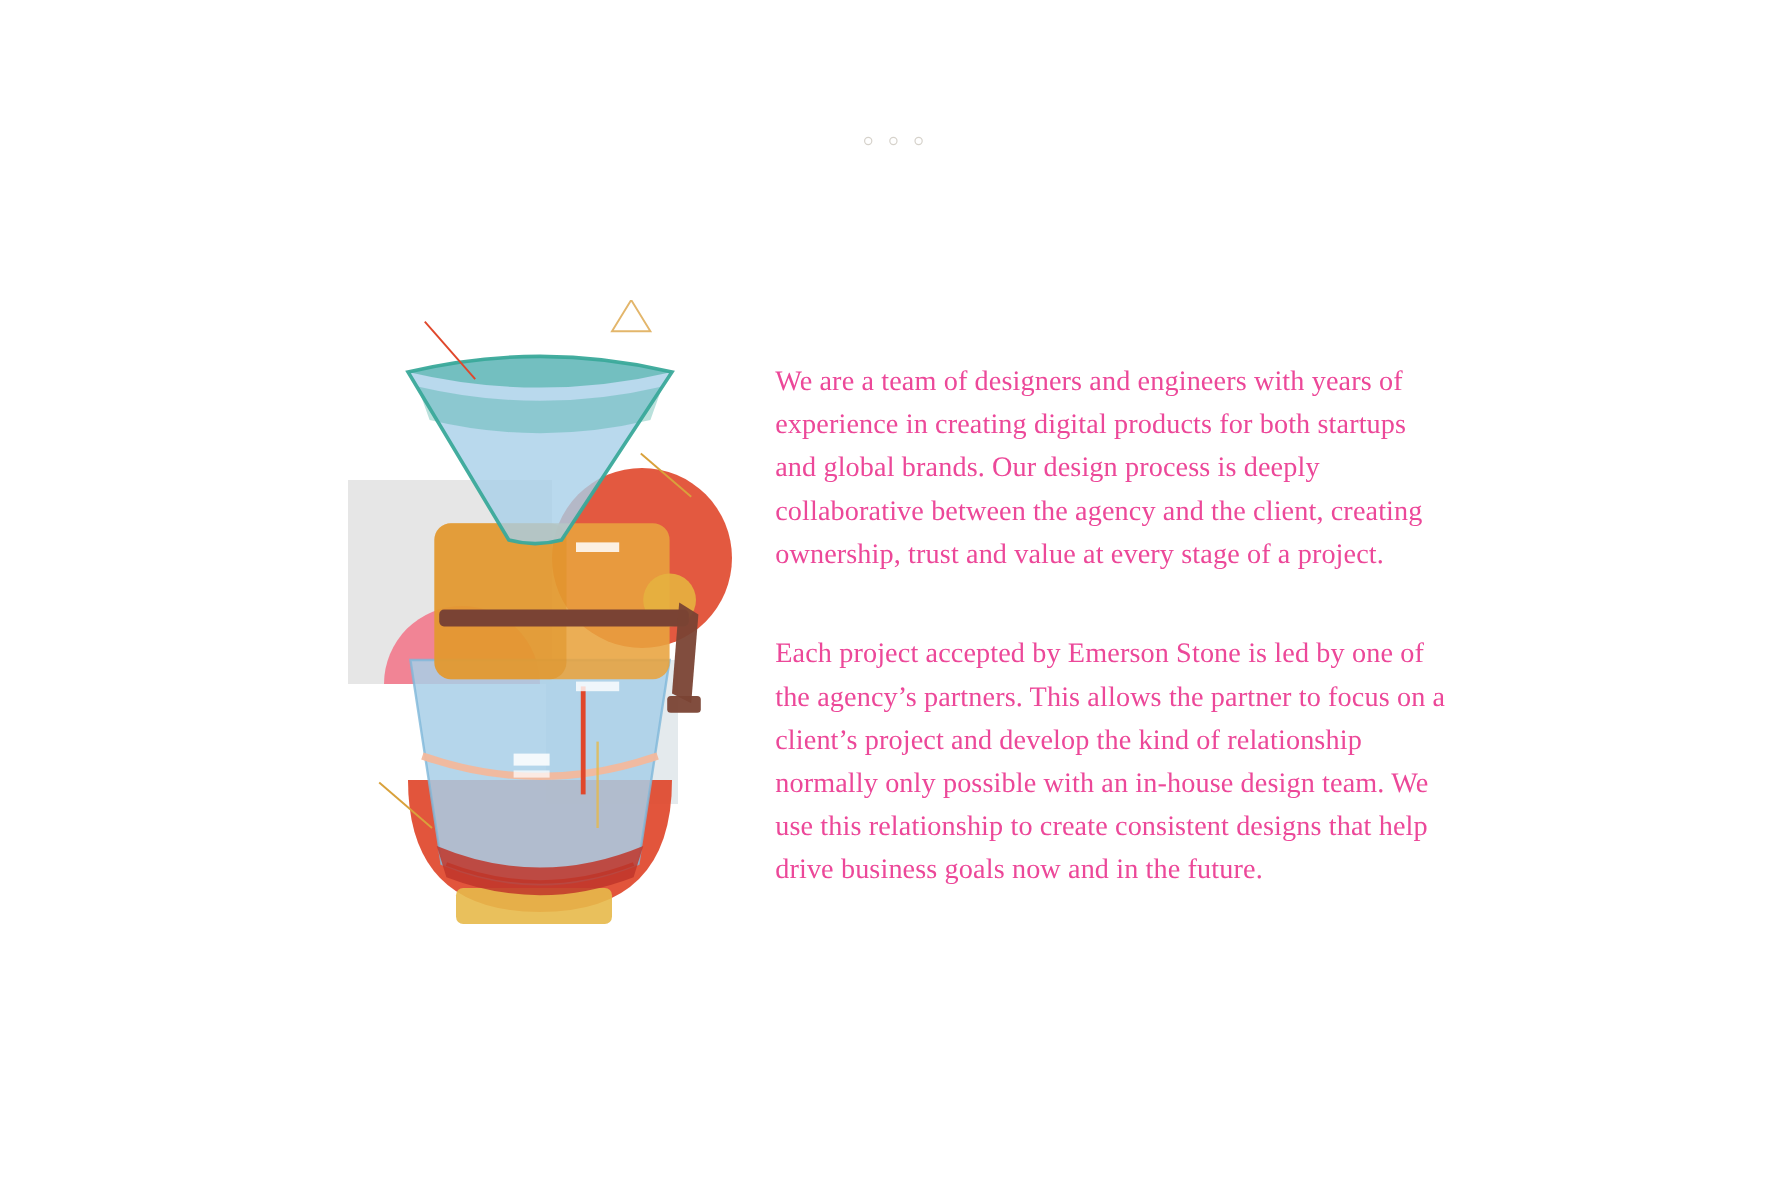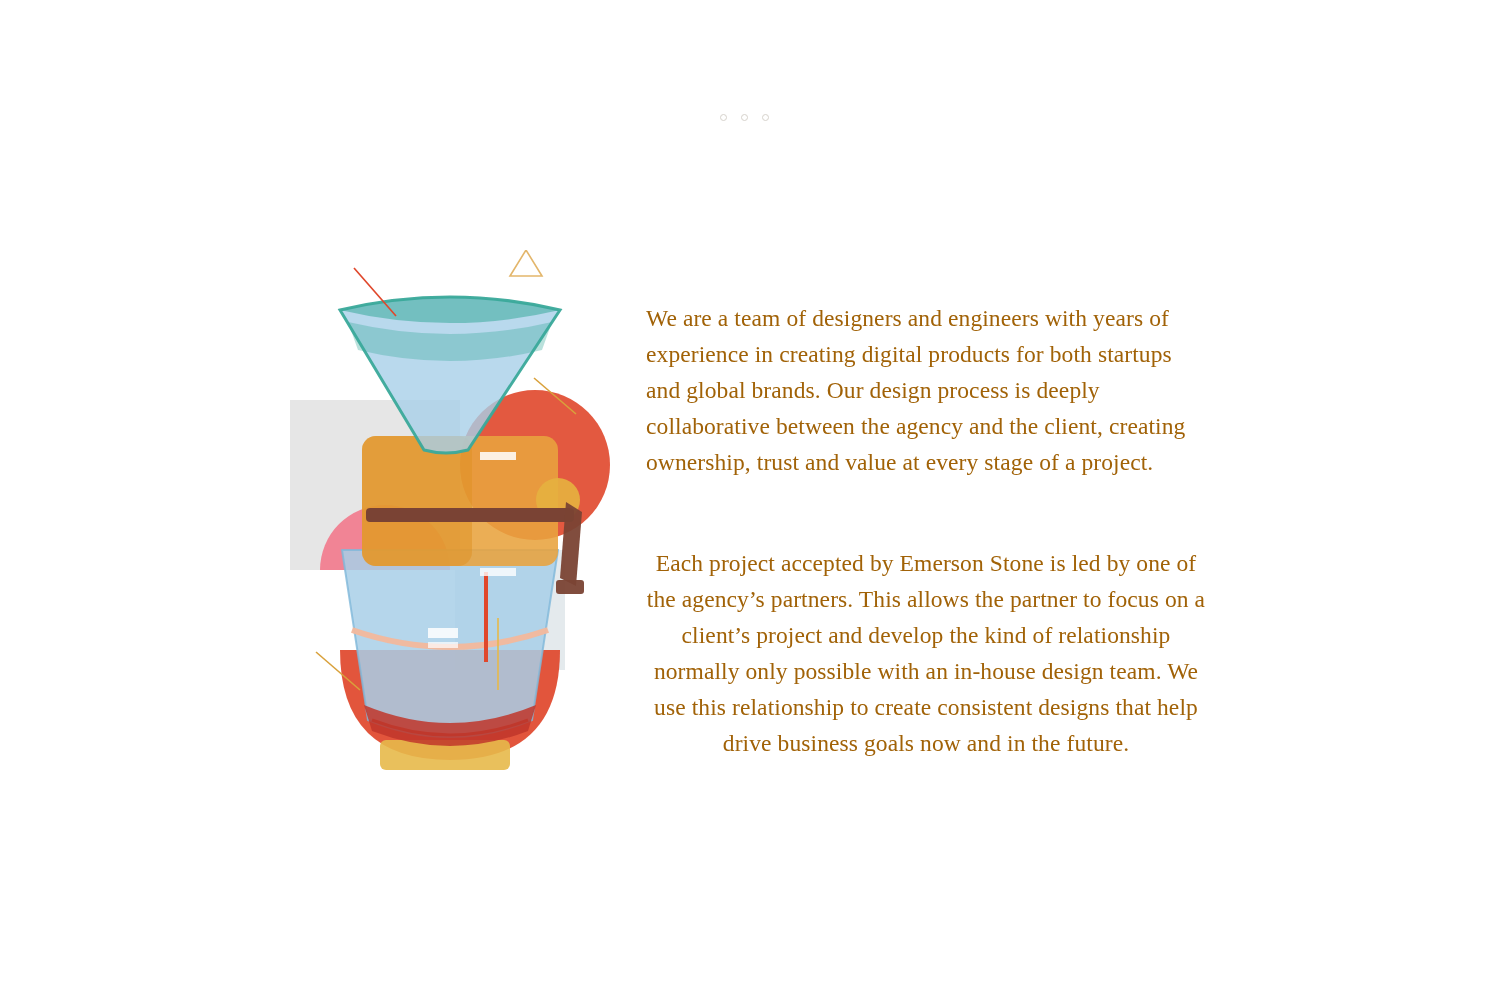--- a/index.html
+++ b/index.html
@@ -51,26 +51,25 @@
     position: absolute;
     left: 646px;
     top: 300px;
     width: 560px;
   }
   .copy p {
     margin: 0;
     font-family: "Liberation Serif", serif;
     font-size: 23.5px;
     line-height: 36px;
-    color: #a16207;
+    color: #ec4899;
     letter-spacing: 0.1px;
   }
   .copy p + p {
-    margin-top: 65px;
-    text-align: center;
+    margin-top: 47px;
   }
 </style>
 </head>
 <body>
 
 <div class="dot-separator">
   <span class="dot"></span>
   <span class="dot"></span>
   <span class="dot"></span>
 </div>

